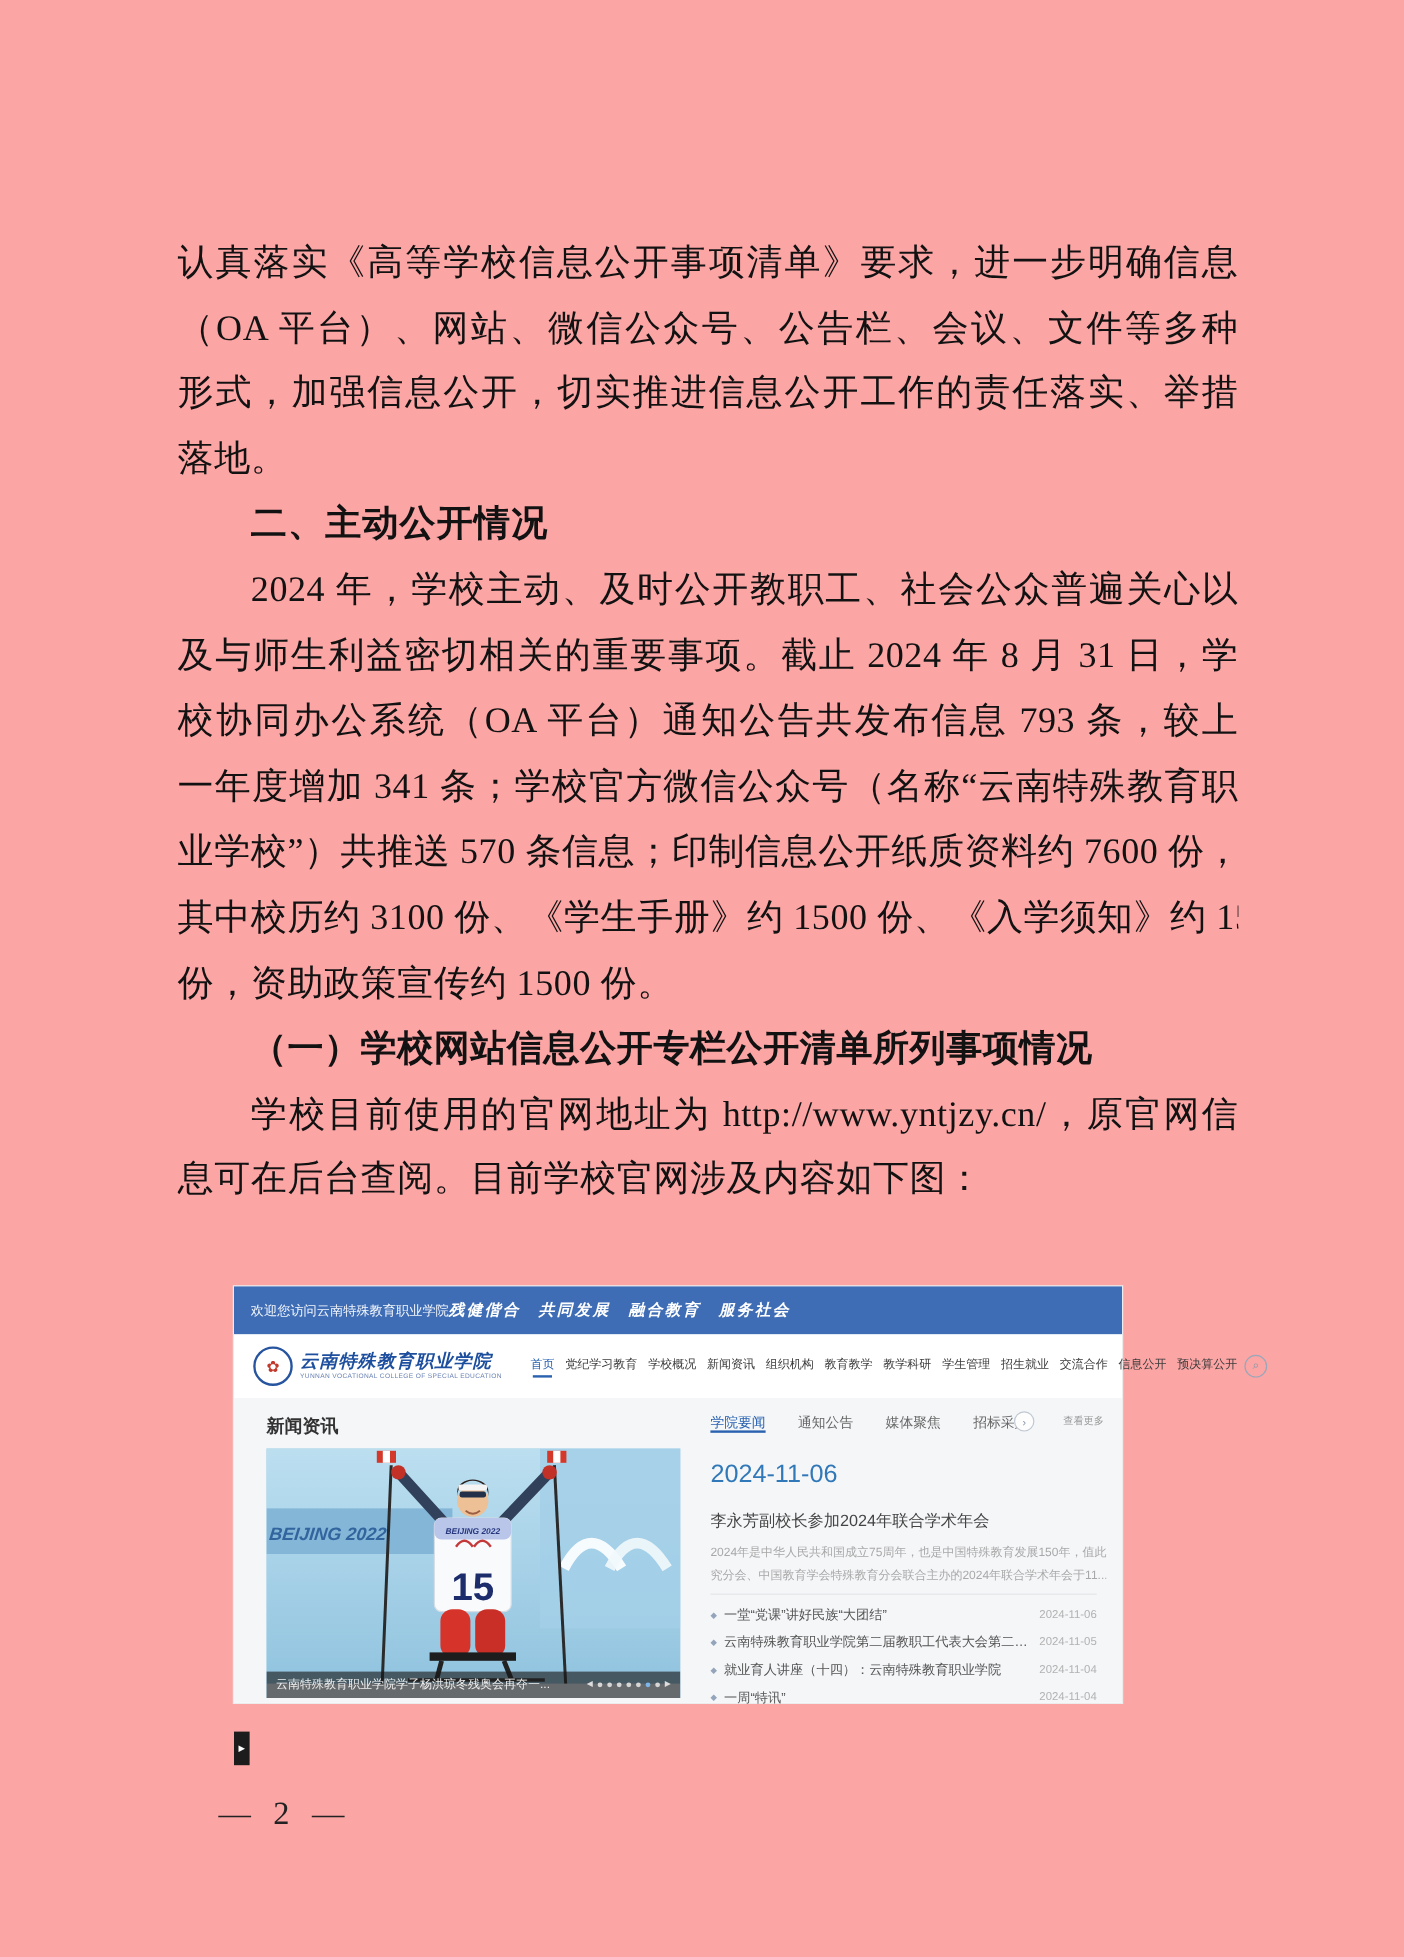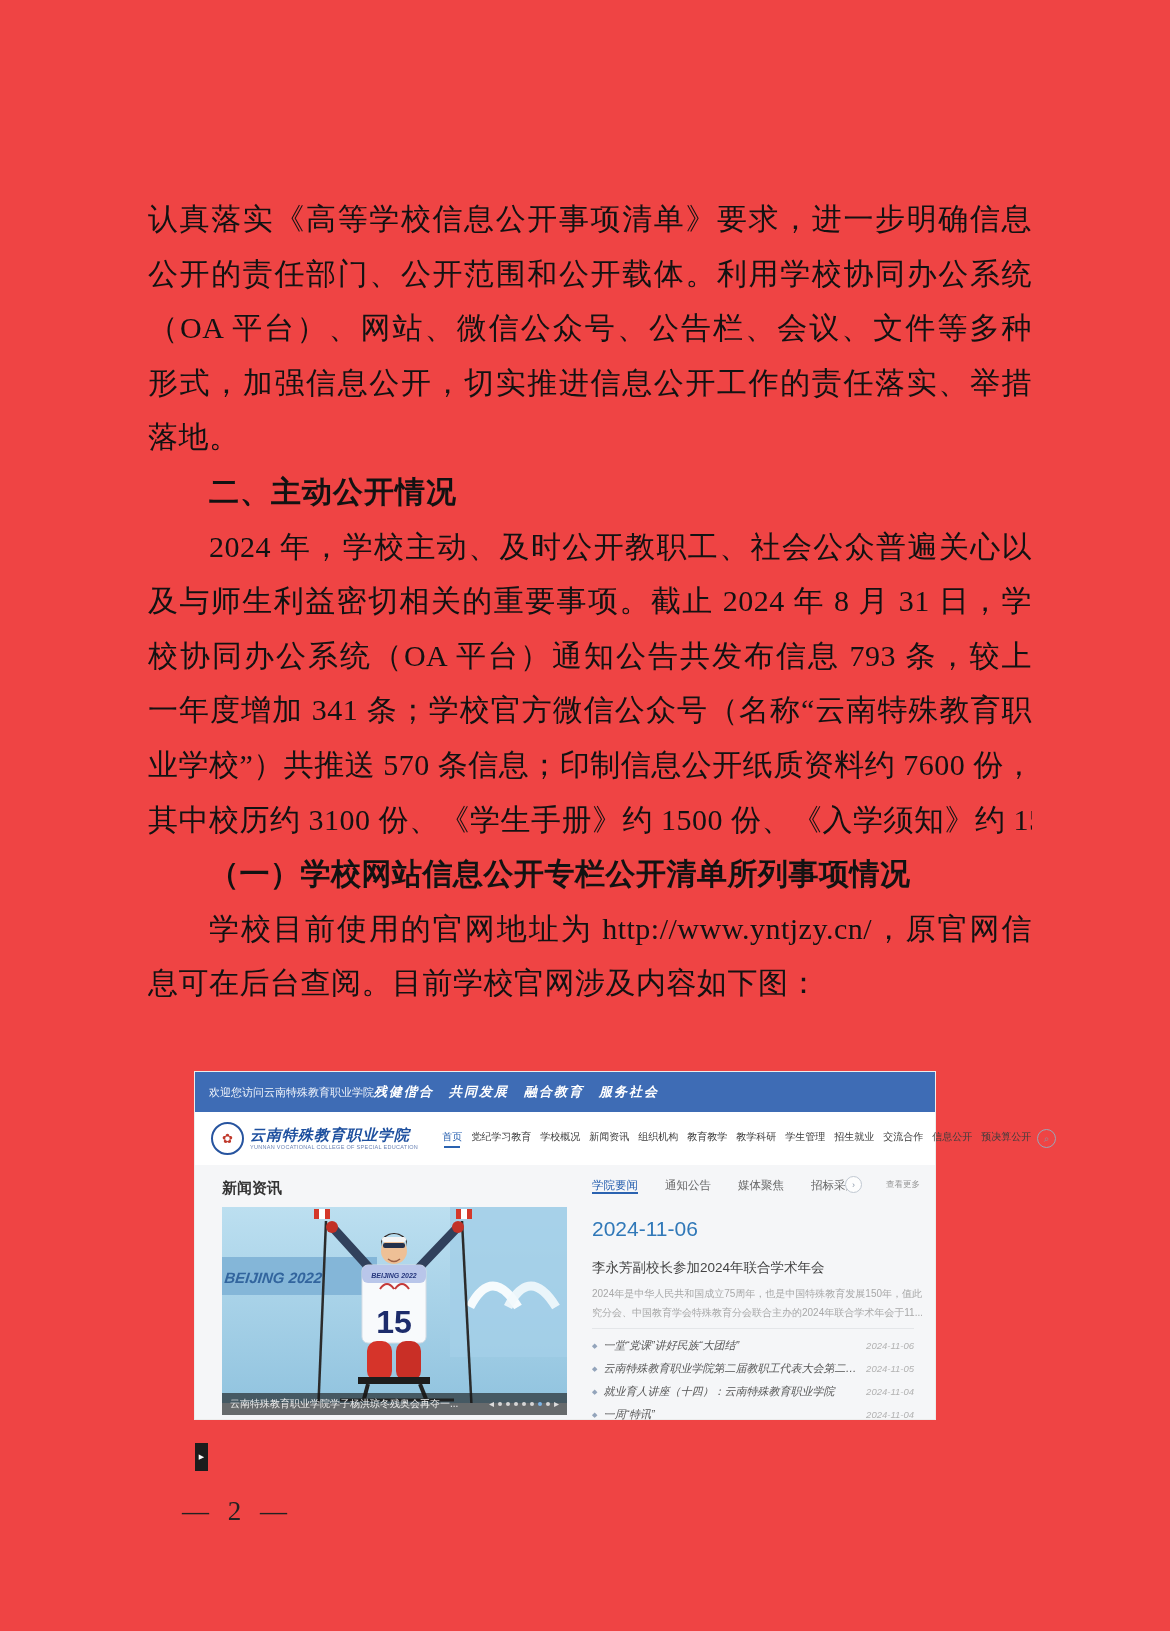--- a/index.html
+++ b/index.html
@@ -1,16 +1,16 @@
 <!DOCTYPE html>
 <html><head>
 <meta charset="utf-8">
 <style>
   html,body{margin:0;padding:0;background:#fff;}
-  .page{position:relative;width:1170px;height:1631px;background:#ef4444;overflow:hidden;
+  .page{position:relative;width:1170px;height:1631px;background:#fca5a5;overflow:hidden;
         font-family:"Liberation Serif","DejaVu Serif",serif;}
 
   
   .doc{position:absolute;left:148px;top:192px;width:884px;color:#121212;}
   .doc .line{font-size:30px;height:54.6px;line-height:54.6px;letter-spacing:.5px;
              text-align:justify;text-align-last:justify;overflow:hidden;white-space:nowrap;}
   .doc .line.end{text-align-last:left;}
   .doc .line.indent{text-indent:61px;}
   .doc .line.heading{font-family:"Liberation Sans","DejaVu Sans",sans-serif;font-weight:bold;
                      text-indent:61px;letter-spacing:1px;}
@@ -66,48 +66,48 @@
   .more-circle{width:15px;height:15px;border:1px solid #c0c8d2;border-radius:50%;color:#8a98aa;
             font-size:9px;display:flex;align-items:center;justify-content:center;background:#fdfdfd;}
   .more-label{font-size:8.5px;color:#999;margin-left:20px;}
   .news-date{position:absolute;left:0;top:52px;font-size:21px;color:#3078b8;}
   .news-headline{position:absolute;left:0;top:94px;font-size:13.5px;color:#444;white-space:nowrap;}
   .news-ex1{position:absolute;left:0;top:122px;width:330px;font-size:10px;color:#a8a8a8;
             white-space:nowrap;overflow:hidden;}
   .news-ex2{position:absolute;left:0;top:141px;width:330px;font-size:10px;color:#a8a8a8;
             white-space:nowrap;overflow:hidden;}
   .news-divider{position:absolute;left:0;top:163px;width:322px;height:1px;background:#e4e6e9;}
-  .news-list{position:absolute;left:0;top:169px;width:322px;font-style:italic;}
+  .news-list{position:absolute;left:0;top:169px;width:322px;}
   .news-item{display:flex;align-items:center;height:23px;cursor:pointer;}
   .news-bullet{color:#93a4bb;font-size:7px;margin-right:6px;flex:0 0 auto;}
   .news-item-title{flex:1 1 auto;font-size:11px;color:#555;white-space:nowrap;overflow:hidden;
             text-overflow:ellipsis;}
   .news-item-date{flex:0 0 auto;font-size:9.5px;color:#b2b2b2;margin-left:8px;}
 
   .access-btn{position:absolute;left:0;top:278px;width:13px;height:28px;background:#1c1c1c;
             color:#fff;font-size:7px;display:flex;align-items:center;justify-content:center;cursor:pointer;}
 </style>
 </head>
 <body>
 
 <div class="page">
 
   <div class="doc">
       <div class="line">认真落实《高等学校信息公开事项清单》要求，进一步明确信息</div>
-      <div class="line">公开的责任部门、公开范围和公开载体。利用学校协同办公系统</div>
       <div class="line">（OA 平台）、网站、微信公众号、公告栏、会议、文件等多种</div>
       <div class="line">形式，加强信息公开，切实推进信息公开工作的责任落实、举措</div>
       <div class="line end">落地。</div>
       <div class="line heading end">二、主动公开情况</div>
       <div class="line indent">2024 年，学校主动、及时公开教职工、社会公众普遍关心以</div>
       <div class="line">及与师生利益密切相关的重要事项。截止 2024 年 8 月 31 日，学</div>
       <div class="line">校协同办公系统（OA 平台）通知公告共发布信息 793 条，较上</div>
       <div class="line">一年度增加 341 条；学校官方微信公众号（名称“云南特殊教育职</div>
       <div class="line">业学校”）共推送 570 条信息；印制信息公开纸质资料约 7600 份，</div>
       <div class="line">其中校历约 3100 份、《学生手册》约 1500 份、《入学须知》约 1500</div>
+      <div class="line end">份，资助政策宣传约 1500 份。</div>
       <div class="line subheading end">（一）学校网站信息公开专栏公开清单所列事项情况</div>
       <div class="line indent">学校目前使用的官网地址为 http://www.yntjzy.cn/，原官网信</div>
       <div class="line end">息可在后台查阅。目前学校官网涉及内容如下图：</div>
     </div>
 
   <div class="site">
 
     <div class="topbar">
       <span class="welcome">欢迎您访问云南特殊教育职业学院</span>
       <span class="slogan">残健偕合　共同发展　融合教育　服务社会</span>

